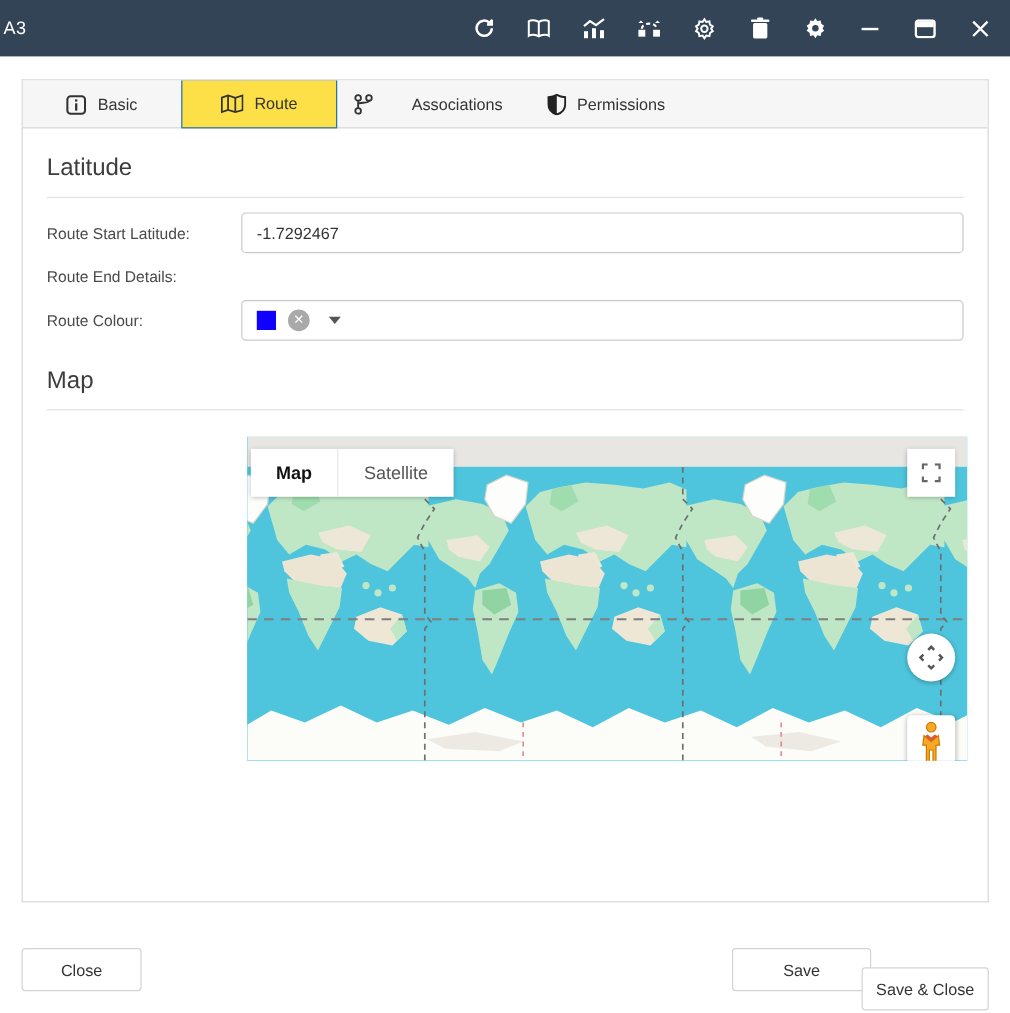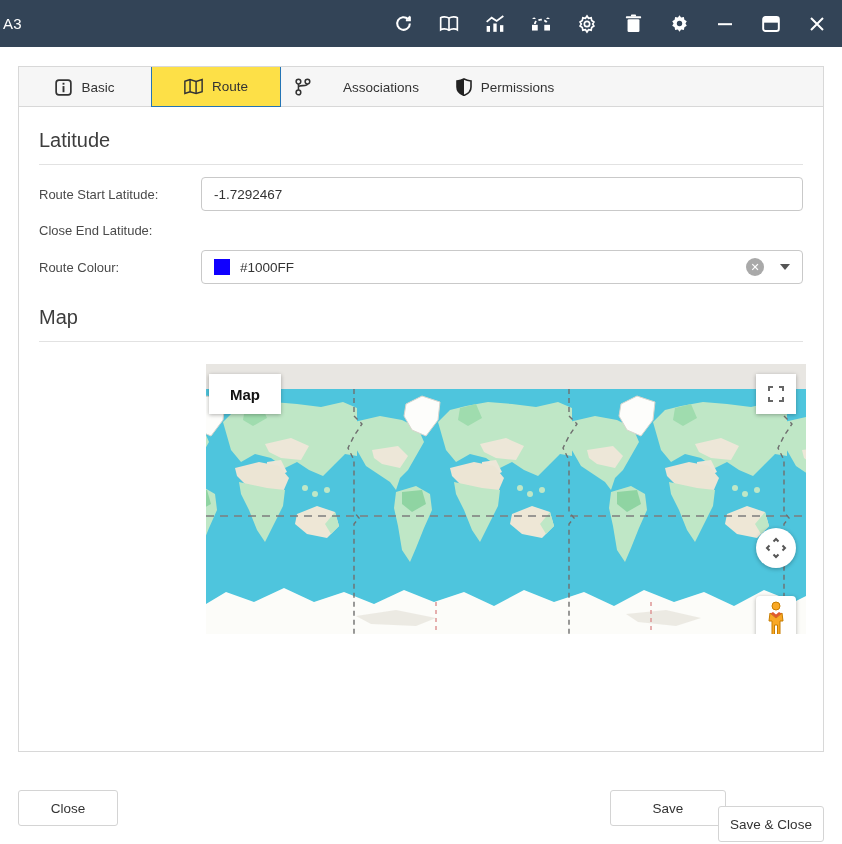--- a/index.html
+++ b/index.html
@@ -205,27 +205,26 @@
     <hr class="rule">
 
     <div class="form">
       <div class="row">
         <span class="lbl">Route Start Latitude:</span>
         <label class="field">
           <input value="-1.7292467" style="">
         </label>
       </div>
       <div class="row">
-        <span class="lbl">Close End Latitude:</span>
+        <span class="lbl">Route End Details:</span>
       </div>
       <div class="row">
         <span class="lbl">Route Colour:</span>
         <div class="field">
           <span class="swatch" style="background: rgb(16, 0, 255);"></span>
-          <span style="flex:1">#1000FF</span>
           <span class="clear-btn">✕</span>
           <span class="caret"></span>
         </div>
       </div>
     </div>
 
     <h2 class="section">Map</h2>
     <hr class="rule">
 
     <div class="map-wrap">
@@ -280,20 +279,21 @@
         <use href="#meridian" transform="translate(578,0)"></use>
 
         <path d="M230,238 V270" stroke="#dc8f8f" stroke-width="1.4" stroke-dasharray="4 4" fill="none"></path>
         <path d="M445,238 V270" stroke="#dc8f8f" stroke-width="1.4" stroke-dasharray="4 4" fill="none"></path>
 
         <rect x="0" y="0" width="600" height="25" fill="#e8e6e2"></rect>
       </svg>
 
       <div class="map-type">
         <div class="mt-btn mt-map">Map</div>
+        <div class="mt-btn mt-sat">Satellite</div>
       </div>
 
       <div class="fullscreen-btn">
         <svg width="16" height="16" viewBox="0 0 16 16" fill="none" stroke="#666" stroke-width="2">
           <path d="M1 5 V1 H5 M11 1 H15 V5 M15 11 V15 H11 M5 15 H1 V11"></path>
         </svg>
       </div>
 
       <div class="pan-btn">
         <svg width="22" height="22" viewBox="0 0 22 22" fill="none" stroke="#555" stroke-width="2">

